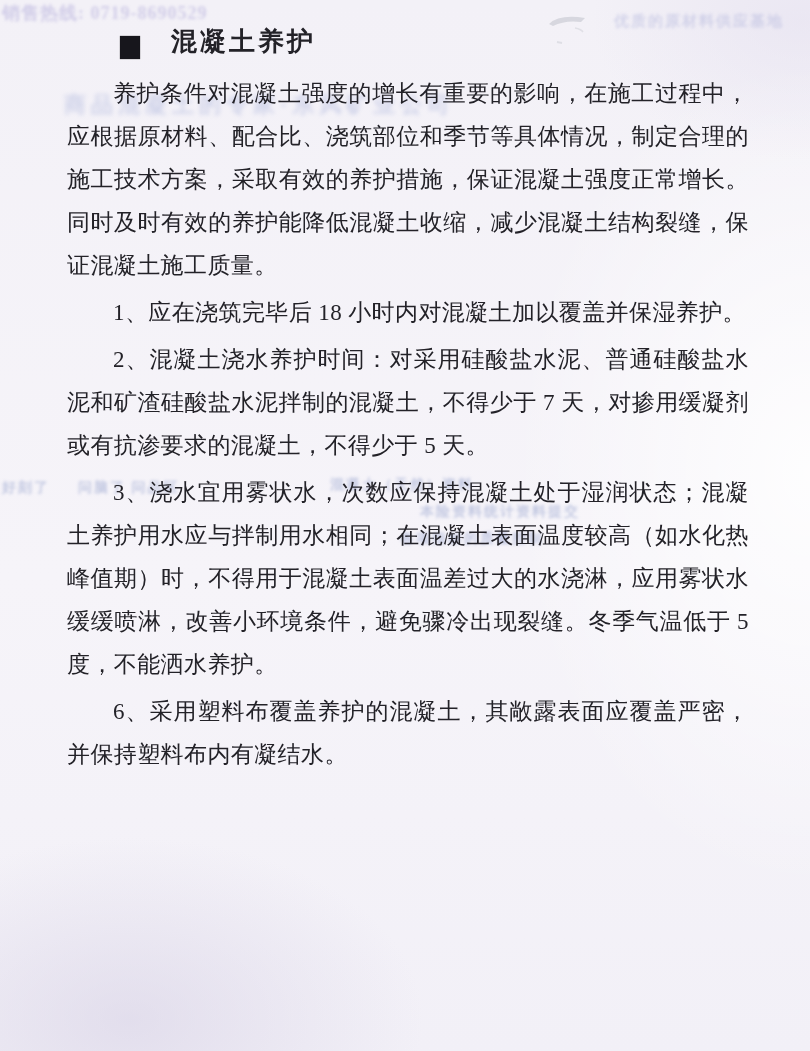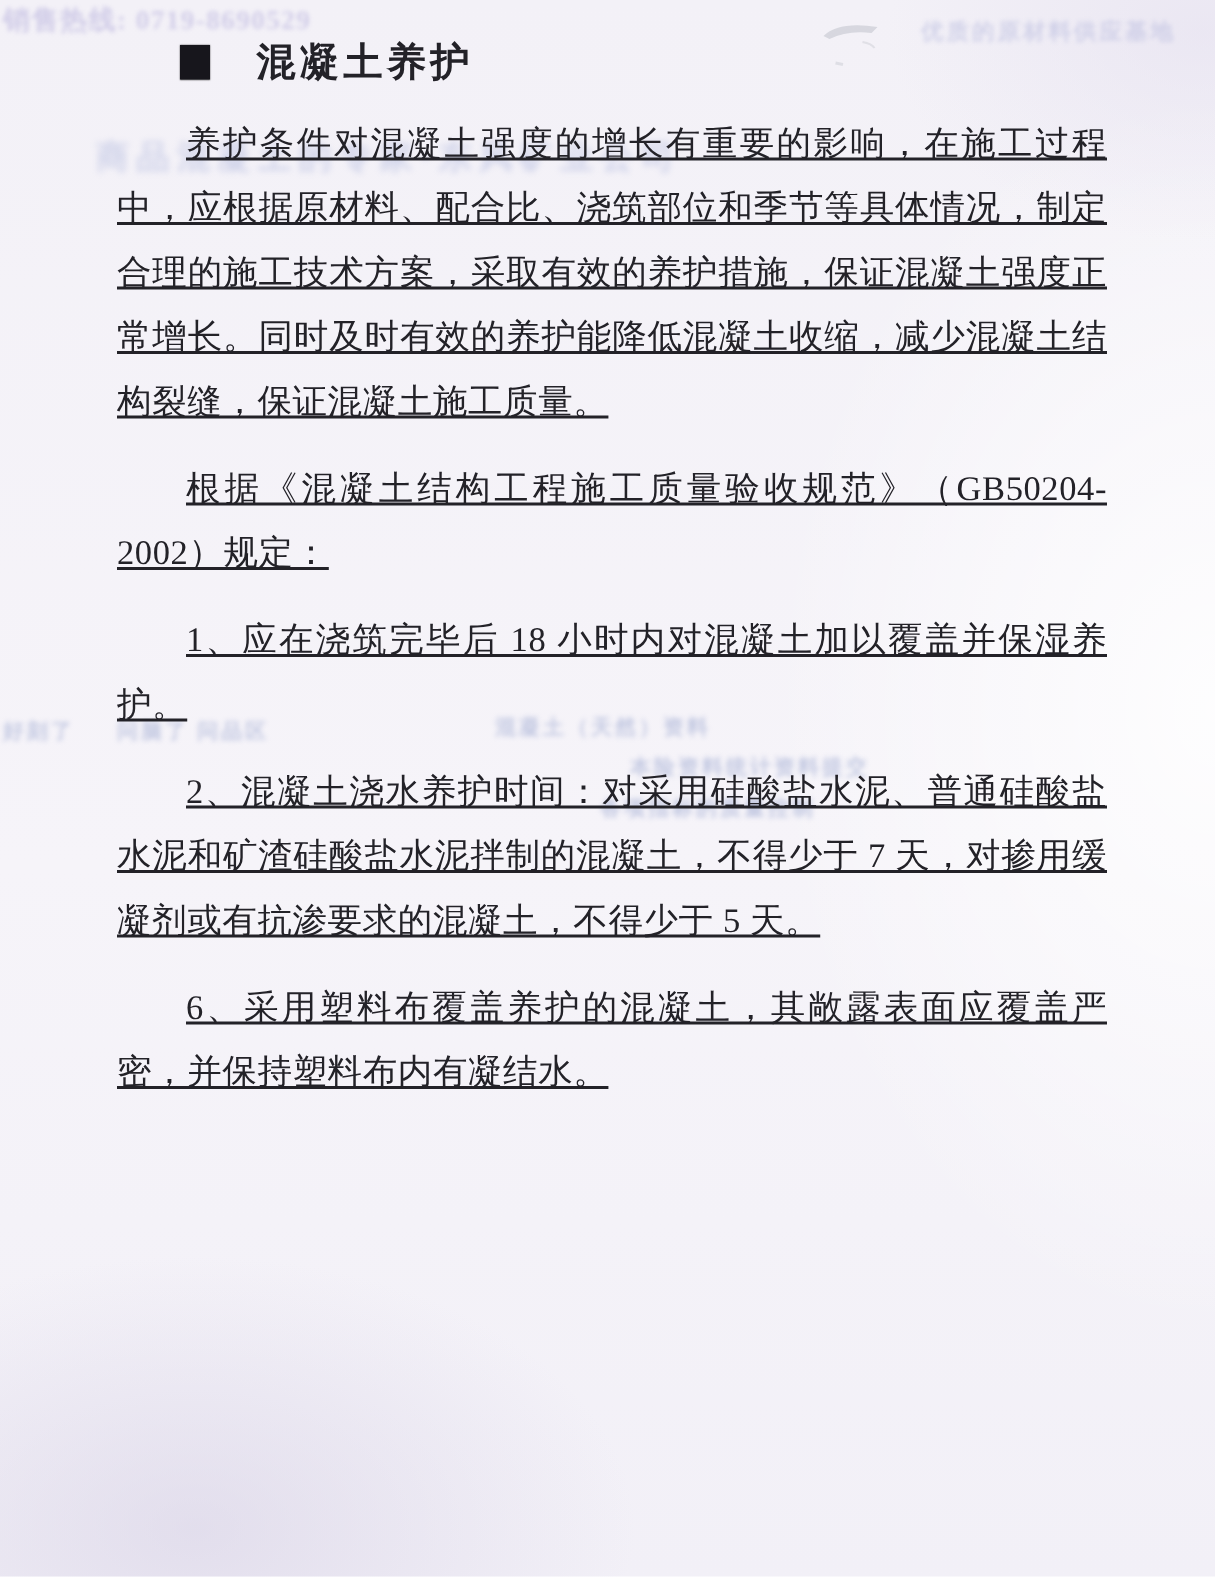--- a/index.html
+++ b/index.html
@@ -41,38 +41,37 @@
     top: 24px;
     width: 690px;
     color: #232228;
   }
   h1.doc-heading {
     margin: 0 0 13px 57px;
     font-size: 26px;
     font-weight: bold;
     letter-spacing: 3px;
     display: flex;
-    align-items: center;
+    align-items: flex-end;
   }
   .bullet-square {
     display: inline-block;
     width: 20px;
     height: 23px;
     background: #17161c;
     margin-right: 31px;
     box-shadow: 0 0 1px #444;
   }
   .content p {
-    margin: 15px;
+    margin: 4px;
     font-size: 23px;
     line-height: 43px;
     text-indent: 2em;
     text-align: justify;
     letter-spacing: 0.4px;
-    text-decoration: underline;
   }
 </style>
 </head>
 <body>
 
 <div class="page">
 
   <div class="bleed hotline">销售热线: 0719-8690529</div>
   <div class="bleed top-right">优质的原材料供应基地</div>
 
@@ -89,19 +88,19 @@
   <div class="bleed frag" style="left:330px; top:476px;">混凝土（天然）资料</div>
   <div class="bleed frag" style="left:420px; top:503px;">本险资料统计资料提交</div>
   <div class="bleed frag" style="left:400px; top:530px;">各项指标的质量控制</div>
 
   <div class="content">
     <h1 class="doc-heading">
       <span class="bullet-square"></span>
       <span>混凝土养护</span>
     </h1>
     <p>养护条件对混凝土强度的增长有重要的影响，在施工过程中，应根据原材料、配合比、浇筑部位和季节等具体情况，制定合理的施工技术方案，采取有效的养护措施，保证混凝土强度正常增长。同时及时有效的养护能降低混凝土收缩，减少混凝土结构裂缝，保证混凝土施工质量。</p>
-    <p>根据《混凝土结构工程施工质量验收规范》（GB50204-2002）规定：</p>
     <p>1、应在浇筑完毕后 18 小时内对混凝土加以覆盖并保湿养护。</p>
     <p>2、混凝土浇水养护时间：对采用硅酸盐水泥、普通硅酸盐水泥和矿渣硅酸盐水泥拌制的混凝土，不得少于 7 天，对掺用缓凝剂或有抗渗要求的混凝土，不得少于 5 天。</p>
+    <p>3、浇水宜用雾状水，次数应保持混凝土处于湿润状态；混凝土养护用水应与拌制用水相同；在混凝土表面温度较高（如水化热峰值期）时，不得用于混凝土表面温差过大的水浇淋，应用雾状水缓缓喷淋，改善小环境条件，避免骤冷出现裂缝。冬季气温低于 5 度，不能洒水养护。</p>
     <p>6、采用塑料布覆盖养护的混凝土，其敞露表面应覆盖严密，并保持塑料布内有凝结水。</p>
   </div>
 
 </div>
 
 </body></html>

